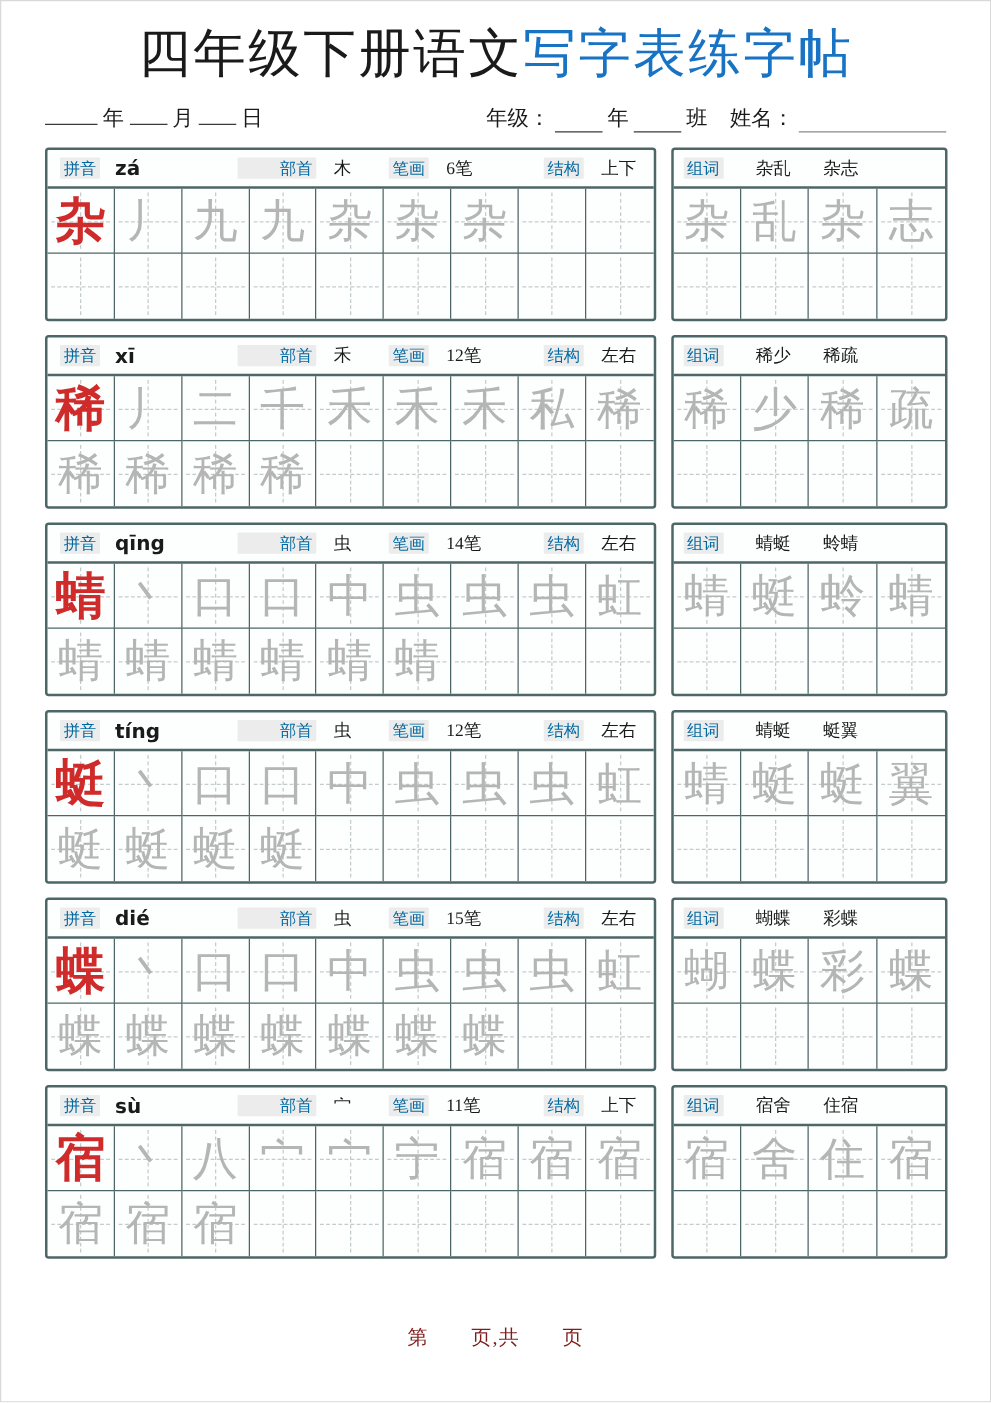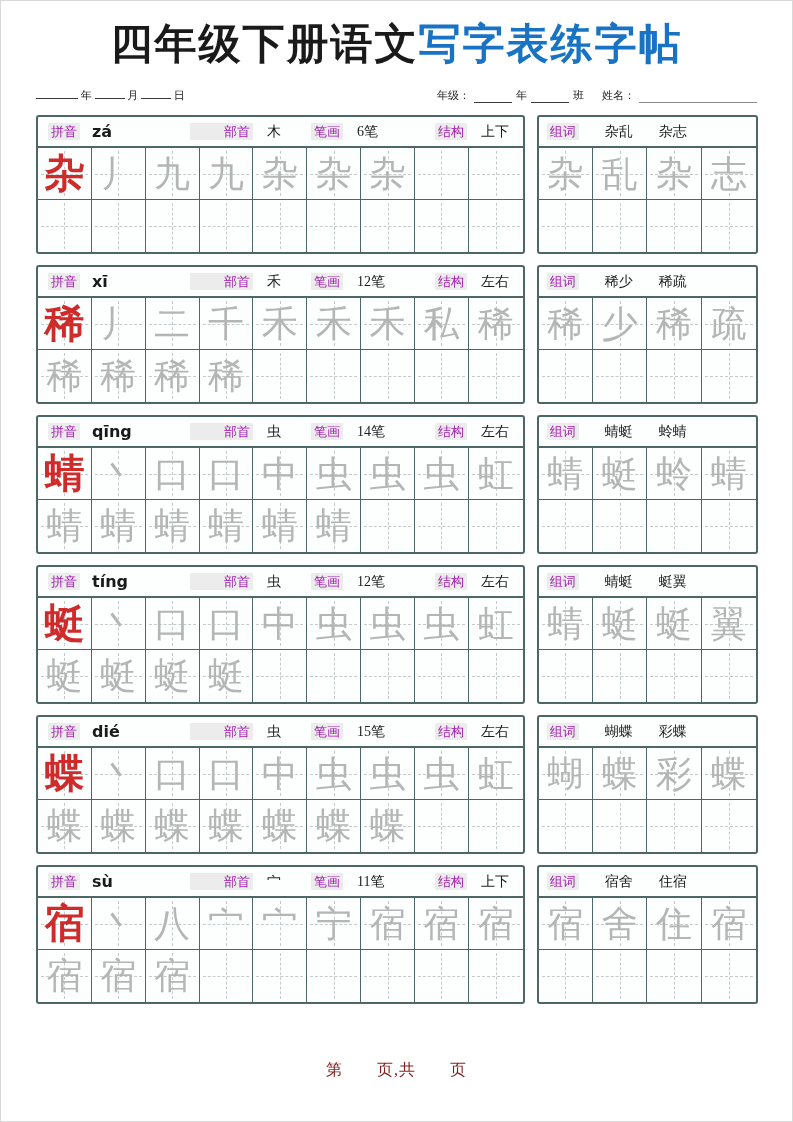--- a/index.html
+++ b/index.html
@@ -11,46 +11,46 @@
   }
   *{box-sizing:border-box;margin:0;padding:0;}
   html,body{background:#fff;}
   .page{
     width:793px;height:1122px;position:relative;background:#fff;
     border:1px solid #d9d9d9;
     font-family:"Liberation Sans",sans-serif;color:#1a1a1a;overflow:hidden;
   }
   
   .title{
-    margin-top:20px;text-align:center;font-size:42px;font-weight:bold;
+    margin-top:20px;text-align:center;font-size:42px;font-weight:normal;
     font-family:"Liberation Serif",serif;letter-spacing:2px;line-height:1.1;
   }
   .title .blue{color:var(--accent);}
   
   .meta-row{
     display:flex;justify-content:space-between;align-items:flex-end;
-    margin:16px 35px 0 35px;font-size:11px;font-family:"Liberation Serif",serif;
+    margin:16px 35px 0 35px;font-size:17px;font-family:"Liberation Serif",serif;
   }
   .blank{display:inline-block;border-bottom:1.5px solid #3a3a3a;height:16px;vertical-align:baseline;}
   .blank.w40{width:42px}.blank.w28{width:30px}.blank.w36{width:38px}
   .blank.name{width:118px;border-bottom-color:#8a8a8a;}
   .meta-right{display:flex;align-items:flex-end;gap:4px;}
   
   .sections{margin:12px 34px 0 35px;}
   .section{display:flex;gap:12px;margin-bottom:11px;}
   .block{border:2px solid var(--line);border-radius:3px;background:#fdfefe;}
   .block.left{width:490px;}
   .block.right{width:222px;}
   .blk-header{
     height:31px;display:flex;align-items:center;
     font-family:"Liberation Serif",serif;font-size:14px;
     border-bottom:2px solid var(--line);
   }
   .tag{
-    background:#ececec;color:#a21caf;font-size:13px;padding:1px 3px;border-radius:1px;
+    background:#ececec;color:#0369a1;font-size:13px;padding:1px 3px;border-radius:1px;
     flex:none;line-height:1.2;
   }
   .hv{flex:none;}
   .pinyin{font-family:"DejaVu Sans",sans-serif;font-weight:bold;font-size:16px;}
   
   .left .tag.t-pinyin{margin-left:10px;}
   .left .hv.pinyin{margin-left:12px;width:98px;}
   .left .tag.t-radical{margin-left:0;padding-left:34px;}
   .left .hv.v-radical{margin-left:14px;width:32px;}
   .left .tag.t-strokes{margin-left:12px;}

